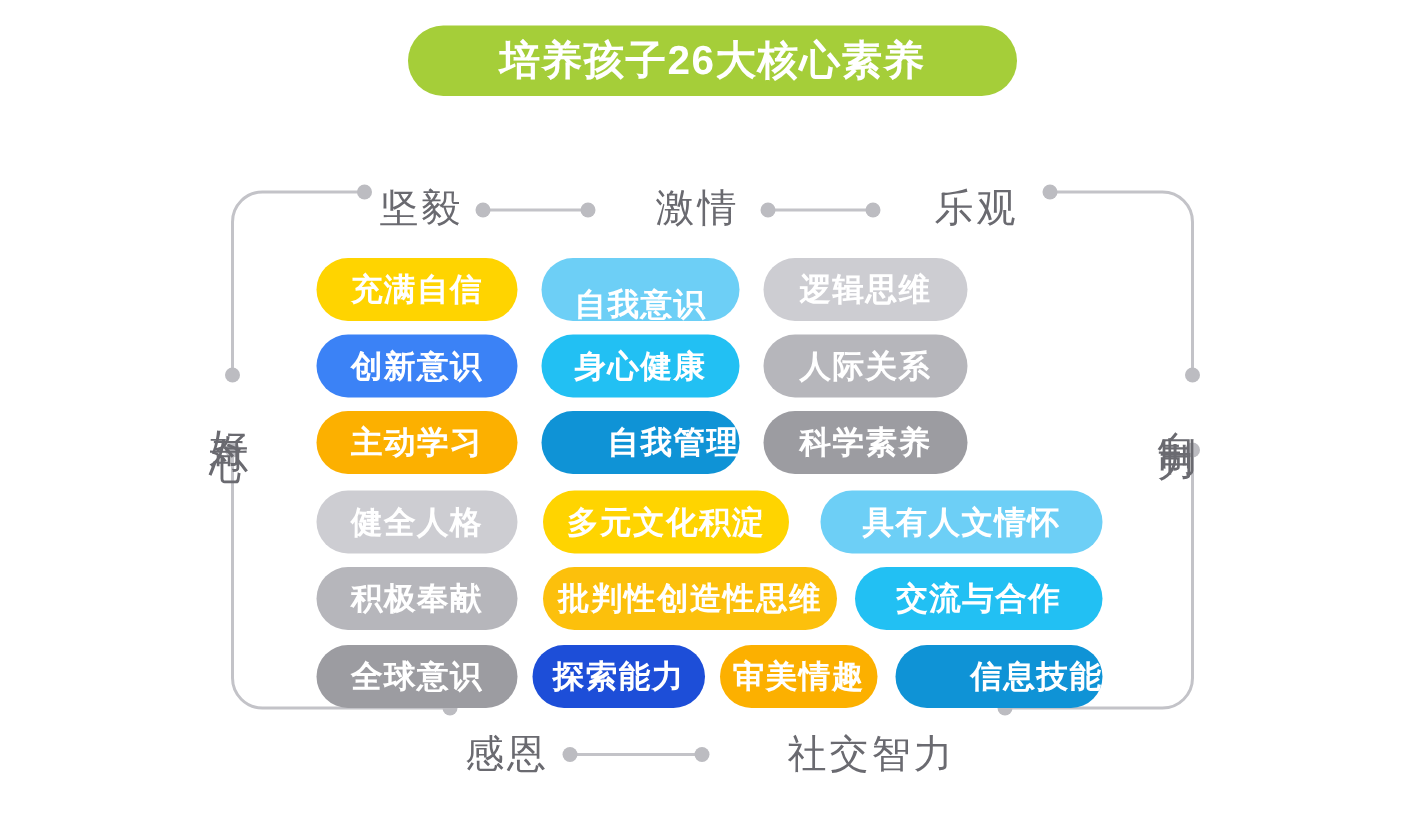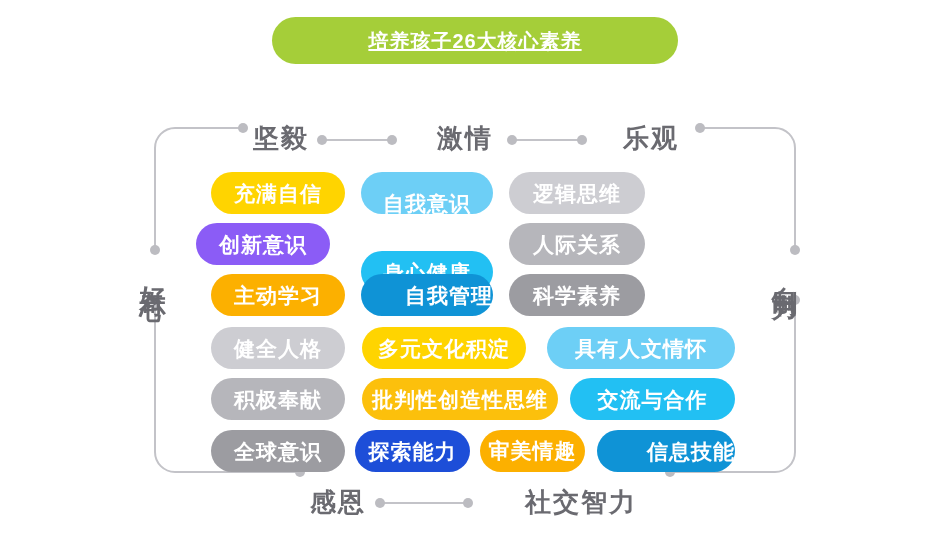--- a/index.html
+++ b/index.html
@@ -12,31 +12,30 @@
   }
   #stage{position:relative;width:950px;height:550px;}
 
   
   .title-pill{
     position:absolute;left:272px;top:17px;width:406px;height:47px;
     background:#a5ce39;border-radius:24px;
     display:flex;align-items:center;justify-content:center;
   }
   .title-pill span{
-    color:#ffffff;font-size:20px;font-weight:bold;letter-spacing:1px;
+    color:#ffffff;font-size:27px;font-weight:bold;letter-spacing:1px;
     line-height:1;
-    text-decoration:underline;
   }
 
   
   .frame-svg{position:absolute;left:0;top:0;width:950px;height:550px;}
 
   
   .node-label{
-    position:absolute;color:#6a6a70;font-weight:bold;font-size:26px;
+    position:absolute;color:#6a6a70;font-weight:normal;font-size:26px;
     letter-spacing:2px;white-space:nowrap;line-height:1;
   }
   .node-top{top:125px;}
   .node-bottom{top:489px;}
   .node-side{
     writing-mode:vertical-rl;text-orientation:upright;
     letter-spacing:4px;font-size:26px;
   }
 
   
@@ -110,24 +109,24 @@
   <div id="pill-layer">
       <div class="pill c-y1" style="left: 211px; top: 172px; width: 134px; background: rgb(255, 212, 0);">
         <span>充满自信</span>
       </div>
       <div class="pill c-b1" style="left: 361px; top: 172px; width: 132px; background: rgb(109, 207, 246); align-items: flex-end;">
         <span>自我意识</span>
       </div>
       <div class="pill c-g1" style="left: 509px; top: 172px; width: 136px; background: rgb(205, 205, 210);">
         <span>逻辑思维</span>
       </div>
-      <div class="pill c-y2" style="left: 196px; top: 223px; width: 134px; background: #8b5cf6;">
+      <div class="pill c-y2" style="left: 211px; top: 223px; width: 134px; background: #3b82f6;">
         <span>创新意识</span>
       </div>
-      <div class="pill c-b2" style="left: 361px; top: 223px; width: 132px; background: rgb(34, 192, 243); margin-top: 28px;">
+      <div class="pill c-b2" style="left: 361px; top: 223px; width: 132px; background: rgb(34, 192, 243);">
         <span>身心健康</span>
       </div>
       <div class="pill c-g2" style="left: 509px; top: 223px; width: 136px; background: rgb(182, 182, 187);">
         <span>人际关系</span>
       </div>
       <div class="pill c-y3" style="left: 211px; top: 274px; width: 134px; background: rgb(252, 176, 0);">
         <span>主动学习</span>
       </div>
       <div class="pill c-b3" style="left: 361px; top: 274px; width: 132px; background: rgb(15, 147, 214);">
         <span>自我管理</span>

